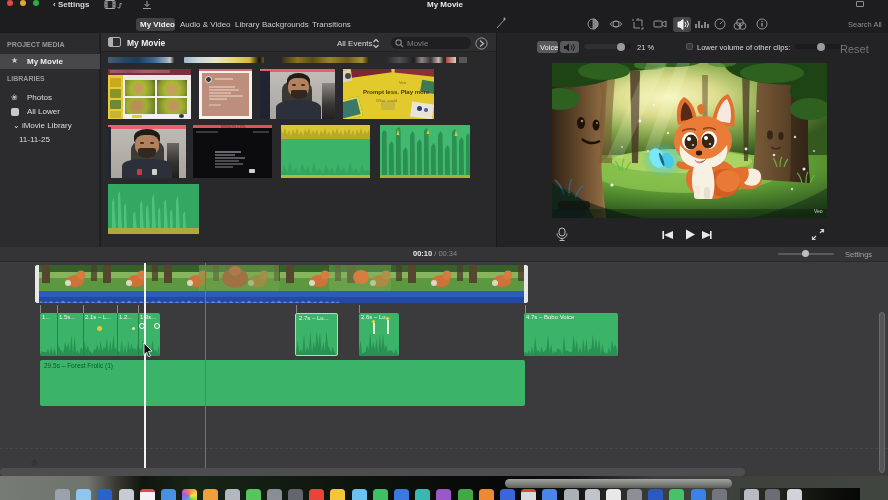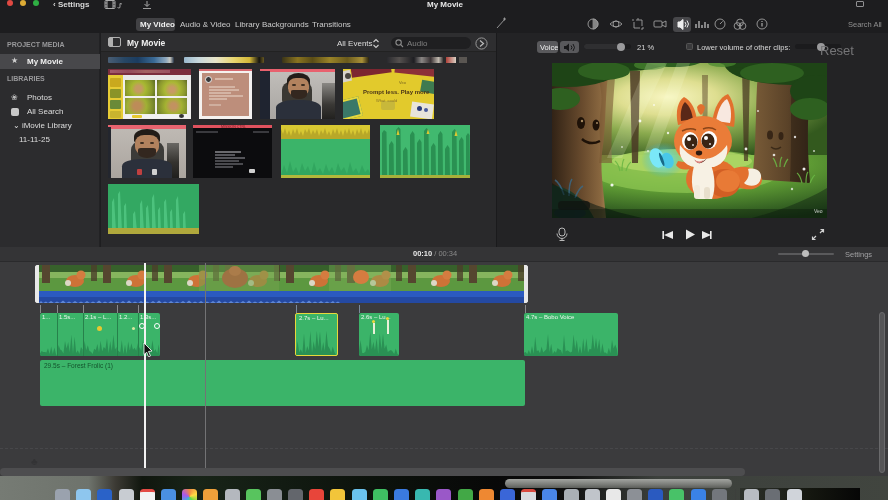--- a/index.html
+++ b/index.html
@@ -85,40 +85,40 @@
   </div>
 
   <div class="abs" style="left:0;top:33px;width:100px;height:214px;background:#2c2c2e;border-right:1px solid #222224;"></div>
   <div class="txt" style="left:7px;top:41px;font-size:7px;font-weight:bold;color:#98989a;">PROJECT MEDIA</div>
   <div class="abs" style="left:0px;top:54px;width:100px;height:15px;background:#48484b;"></div>
   <div class="txt" style="left:27px;top:57px;font-size:8px;font-weight:bold;color:#f0f0f0;">My Movie</div>
   <div class="txt" style="left:11px;top:56px;font-size:8px;color:#cfcfcf;">★</div>
   <div class="txt" style="left:7px;top:75px;font-size:7px;font-weight:bold;color:#98989a;">LIBRARIES</div>
   <div class="txt" style="left:27px;top:93px;font-size:8px;color:#dedede;">Photos</div>
   <div class="txt" style="left:11px;top:93px;font-size:8px;color:#bbb;">❀</div>
-  <div class="txt" style="left:27px;top:107px;font-size:8px;color:#dedede;">All Search</div>
+  <div class="txt" style="left:27px;top:107px;font-size:8px;color:#dedede;">All Lower</div>
   <div class="abs" style="left:11px;top:108px;width:8px;height:8px;background:#c9c9c9;border-radius:2px;"></div>
   <div class="txt" style="left:13px;top:121px;font-size:8px;color:#dedede;">⌄&nbsp;iMovie Library</div>
   <div class="txt" style="left:19px;top:135px;font-size:8px;color:#dedede;">11-11-25</div>
 
   <div class="abs" style="left:101px;top:33px;width:395px;height:214px;background:#29292b;"></div>
   <div class="abs" style="left:101px;top:33px;width:395px;height:19px;background:#2e2e30;border-bottom:1px solid #222;"></div>
   <div class="abs" style="left:108px;top:37px;width:13px;height:10px;border:1px solid #b0b0b0;border-radius:2px;"></div>
   <div class="abs" style="left:109px;top:38px;width:4px;height:8px;background:#b0b0b0;"></div>
   <div class="txt" style="left:127px;top:38px;font-size:8.5px;font-weight:bold;color:#f0f0f0;">My Movie</div>
   <div class="txt" style="left:337px;top:39px;font-size:8px;color:#dddddd;">All Events</div>
   <svg class="abs" style="left:372px;top:38px;" width="8" height="11" viewBox="0 0 8 11">
     <path d="M1.5 4 L4 1.5 L6.5 4 M1.5 7 L4 9.5 L6.5 7" fill="none" stroke="#ccc" stroke-width="1.1"></path>
   </svg>
   <div class="abs" style="left:391px;top:37px;width:80px;height:12px;background:#1f1f21;border-radius:6px;"></div>
   <svg class="abs" style="left:395px;top:39px;" width="9" height="9" viewBox="0 0 9 9">
     <circle cx="3.6" cy="3.6" r="2.7" fill="none" stroke="#8a8a8a" stroke-width="1.1"></circle>
     <path d="M5.7 5.7 L8 8" stroke="#8a8a8a" stroke-width="1.1"></path>
   </svg>
-  <div class="txt" style="left:407px;top:39px;font-size:8px;color:#808080;">Audio</div>
+  <div class="txt" style="left:407px;top:39px;font-size:8px;color:#808080;">Movie</div>
   <svg class="abs" style="left:475px;top:37px;" width="13" height="13" viewBox="0 0 13 13">
     <circle cx="6.5" cy="6.5" r="5.6" fill="none" stroke="#999" stroke-width="1"></circle>
     <path d="M5 3.5 L8.5 6.5 L5 9.5" fill="none" stroke="#bbb" stroke-width="1.2"></path>
   </svg>
 
   <div id="ministrips">
     <div class="abs" style="left:108px;top:57px;width:66px;height:6px;border-radius:1px;background:linear-gradient(90deg,#4a5e74 0%,#274664 25%,#1b3c60 45%,#3a6a96 70%,#8fa8bd 88%,#c8c8c0 94%,#243246 100%);"></div>
     <div class="abs" style="left:184px;top:57px;width:80px;height:6px;border-radius:1px;background:linear-gradient(90deg,#9ab8cc 0%,#c8d8dc 18%,#e8e4c8 40%,#e8d670 62%,#d4b838 82%,#141410 94%,#6a5a20 100%);"></div>
     <div class="abs" style="left:282px;top:57px;width:87px;height:6px;border-radius:1px;background:linear-gradient(90deg,#3a3418 0%,#8a7420 18%,#5a4c16 35%,#9a8428 55%,#6a5a1c 75%,#a89038 92%,#2a2410 100%);"></div>
     <div class="abs" style="left:387px;top:57px;width:56px;height:6px;border-radius:1px;background:linear-gradient(90deg,#2a2a2e 0%,#54504e 22%,#1e1e22 48%,#8a8684 62%,#3a3234 78%,#c0b8ae 92%,#403c3a 100%);"></div>
@@ -261,21 +261,21 @@
       <path d="M8 2.5 q2 2 0 4 M10 1 q3 3.5 0 7" stroke="#18181a" fill="none"></path>
     </svg>
     <div class="abs" style="left:584px;top:44px;width:47px;height:5px;background:#1b1b1d;border-radius:3px;"></div>
     <div class="abs" style="left:584px;top:44px;width:38px;height:5px;background:#2f2f31;border-radius:3px;"></div>
     <div class="abs" style="left:617px;top:43px;width:8px;height:8px;background:#9a9a9c;border-radius:50%;"></div>
     <div class="txt" style="left:637px;top:43px;font-size:7.5px;color:#d8d8d8;">21 %</div>
     <div class="abs" style="left:686px;top:43px;width:7px;height:7px;background:#3a3a3c;border:1px solid #555;border-radius:1.5px;"></div>
     <div class="txt" style="left:697px;top:43px;font-size:7.5px;color:#d8d8d8;">Lower volume of other clips:</div>
     <div class="abs" style="left:795px;top:44px;width:46px;height:5px;background:#1b1b1d;border-radius:3px;"></div>
     <div class="abs" style="left:817px;top:43px;width:8px;height:8px;background:#9a9a9c;border-radius:50%;"></div>
-    <div class="txt" style="left:820px;top:43px;font-size:13px;color:#757577;">Reset</div>
+    <div class="txt" style="left:840px;top:43px;font-size:11px;color:#757577;">Reset</div>
   </div>
   <div id="preview">
   <svg class="abs" style="left:552px;top:63px;" width="275" height="155" viewBox="0 0 275 155">
     <defs>
       <radialGradient id="bgGlow" cx="42%" cy="34%" r="64%">
         <stop offset="0%" stop-color="#f8f6c2"></stop>
         <stop offset="28%" stop-color="#dede90"></stop>
         <stop offset="58%" stop-color="#8aaa4e"></stop>
         <stop offset="100%" stop-color="#33591e"></stop>
       </radialGradient>

